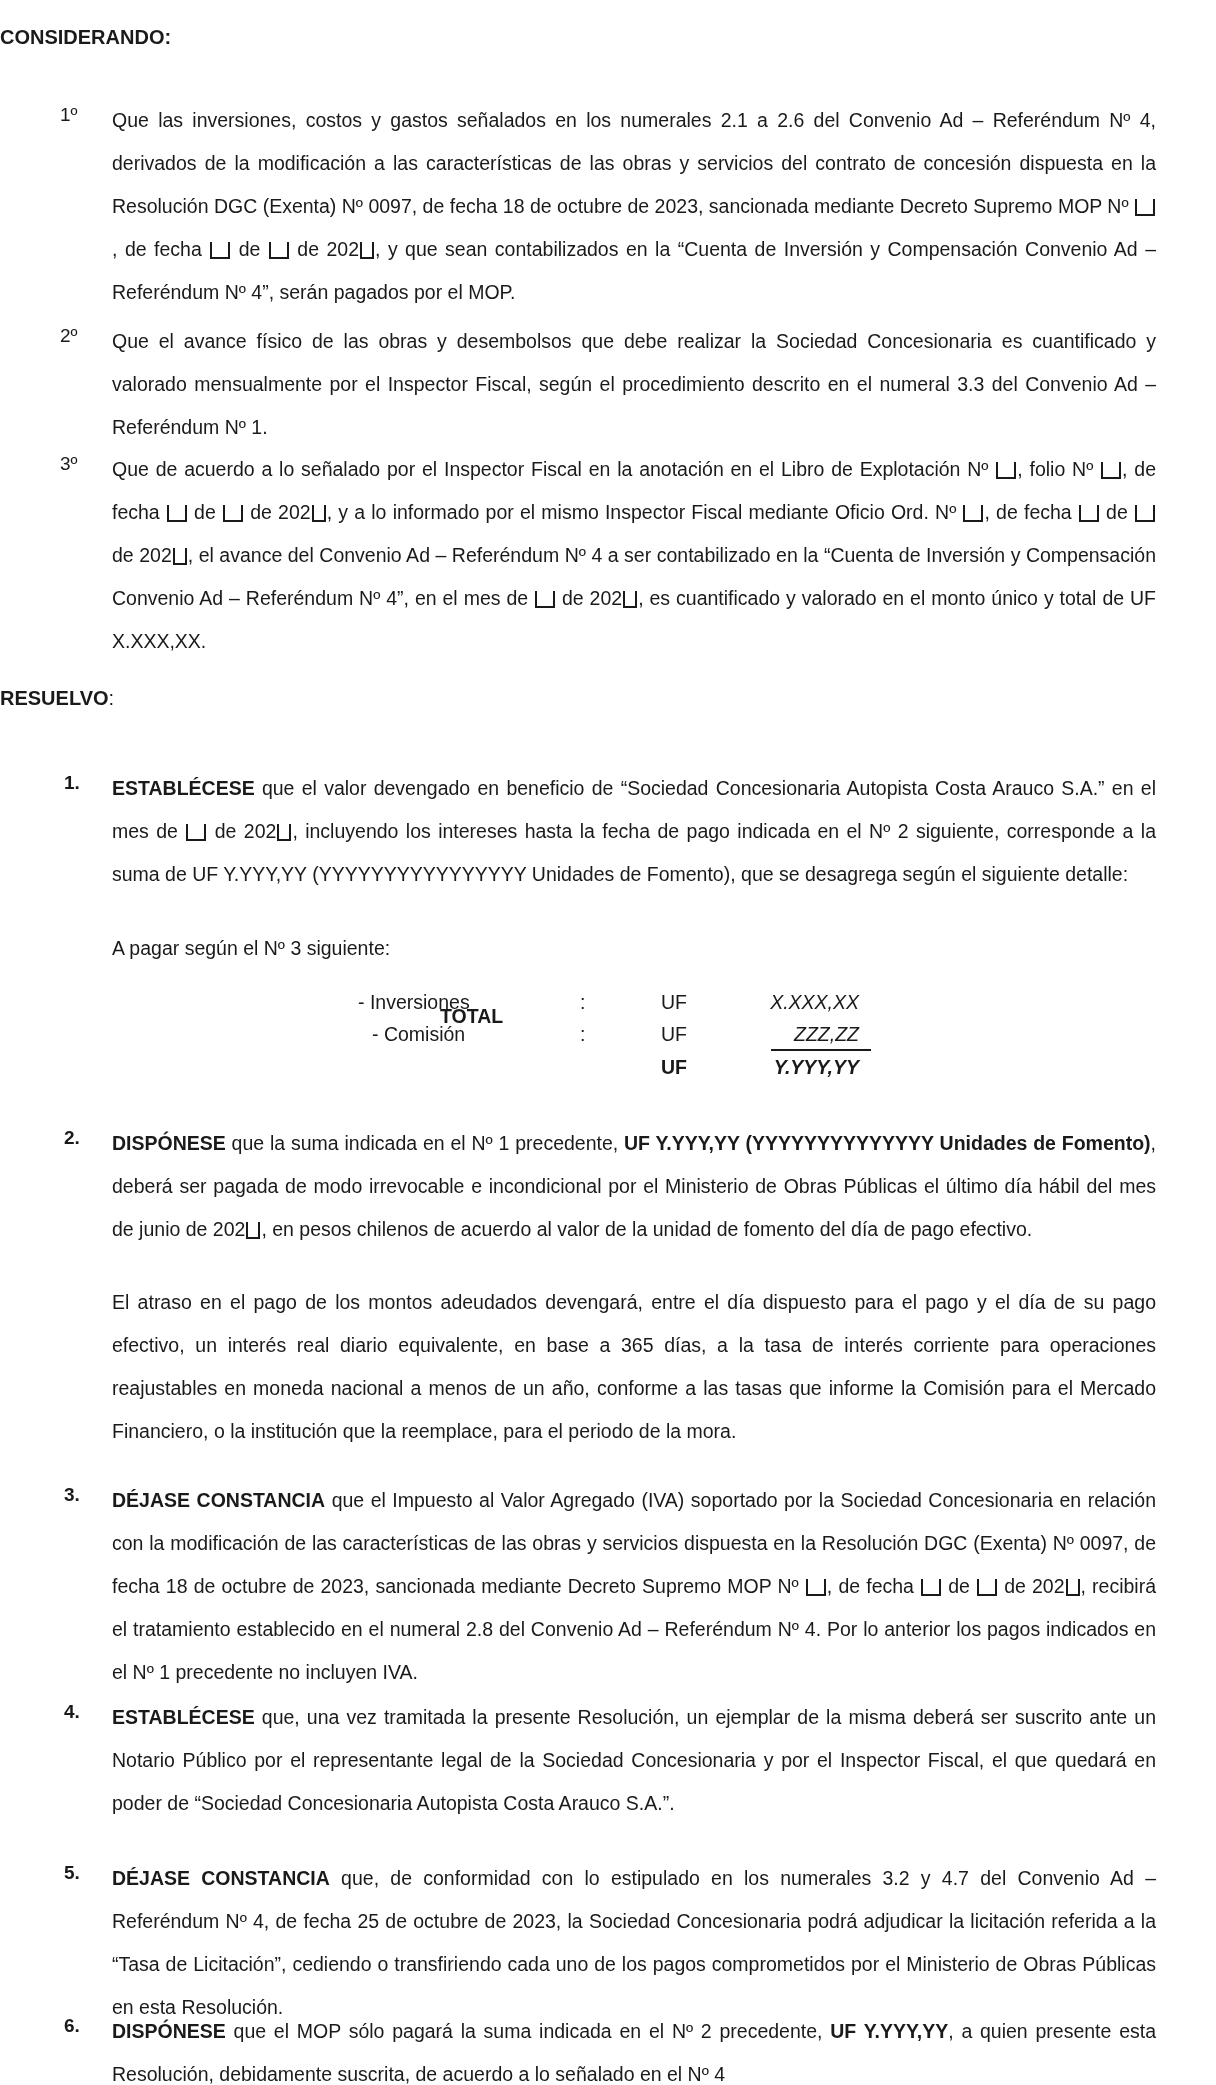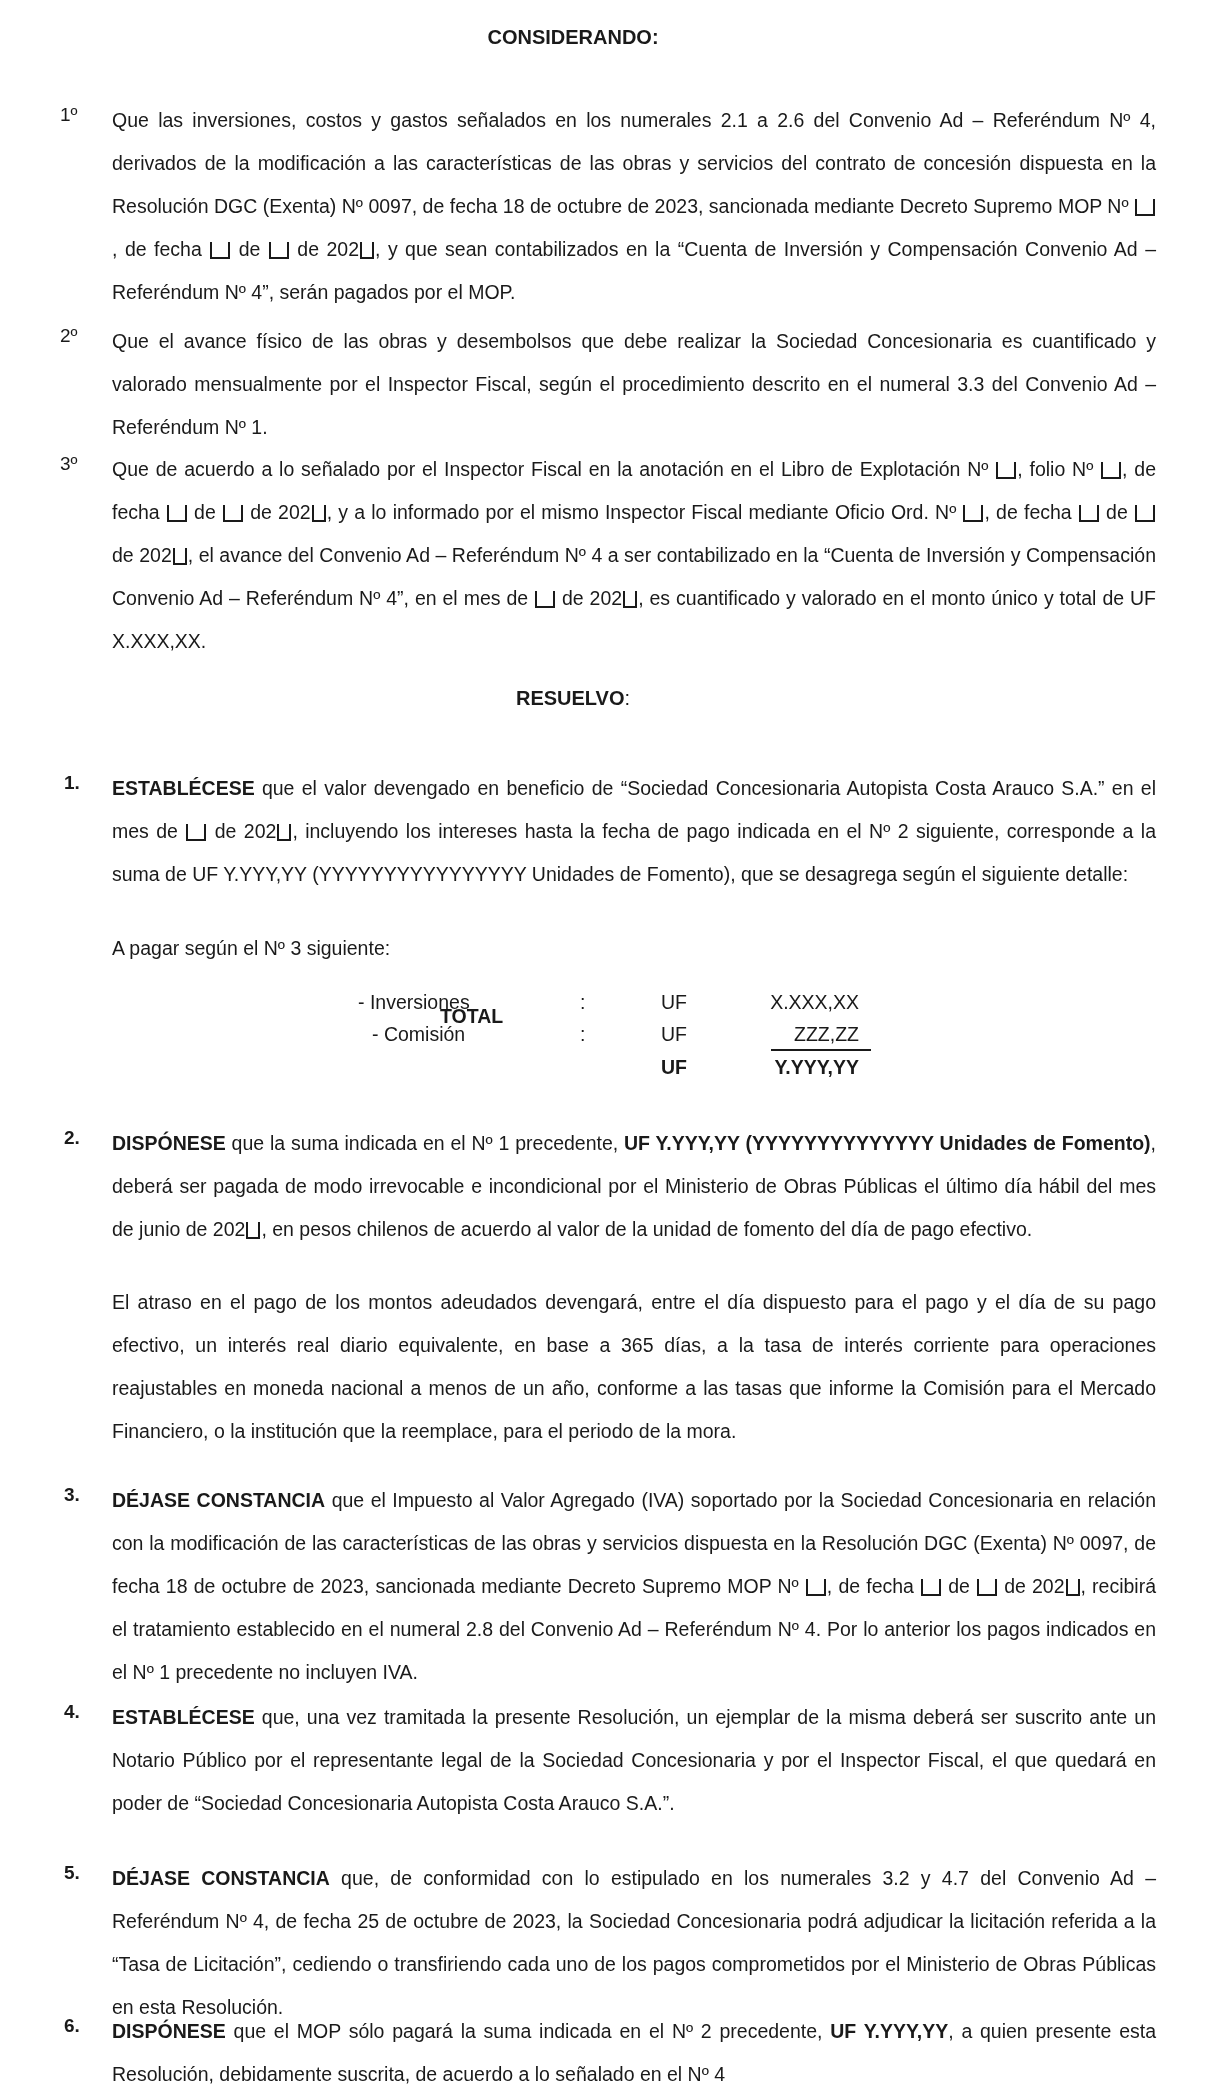--- a/index.html
+++ b/index.html
@@ -1,22 +1,22 @@
 <!DOCTYPE html>
 <html><head>
 <meta charset="utf-8">
 <style>
   html, body { margin: 0; padding: 0; background: #ffffff; }
   body {
     width: 1216px; height: 2085px; position: relative; overflow: hidden;
     font-family: "Liberation Sans", sans-serif; color: #1a1a1a;
   }
   .heading {
-    position: absolute; left: 0; width: 1112px; text-align: center;
-    font-weight: bold; font-size: 20px; line-height: 31.7px; padding-left: 17px;
+    position: absolute; left: 0; width: 1112px; text-align: left;
+    font-weight: bold; font-size: 20px; line-height: 31.7px;
   }
   .block { position: absolute; left: 0; width: 1216px; }
   .num {
     position: absolute; left: 60px; top: 0;
     font-size: 19px; line-height: 31.7px;
   }
   .num.bold { font-weight: bold; left: 64px; }
   .text {
     position: absolute; left: 112px; width: 1044px;
     font-size: 19.5px; line-height: 43px; text-align: justify;
@@ -24,21 +24,21 @@
   .text b { font-weight: bold; }
   .blank {
     display: inline-block; width: 20px; height: 17px;
     border-left: 2px solid #1a1a1a; border-right: 2px solid #1a1a1a;
     border-bottom: 2px solid #1a1a1a; vertical-align: -3px; margin: 0 1px;
     box-sizing: border-box;
   }
   .blank.sm { width: 14px; }
   .tbl { position: absolute; font-size: 19.5px; line-height: 32px; }
   .tbl .c { position: absolute; white-space: nowrap; }
-  .tbl .r { text-align: right; }
+  .tbl .r { text-align: right; font-style: italic; }
   .rule { position: absolute; height: 2px; background: #1a1a1a; }
 </style>
 </head>
 <body>
 
 <div class="heading" style="top:22px;">CONSIDERANDO:</div>
 
 <div class="block" style="top:99px;">
   <span class="num">1º</span>
   <div class="text">

